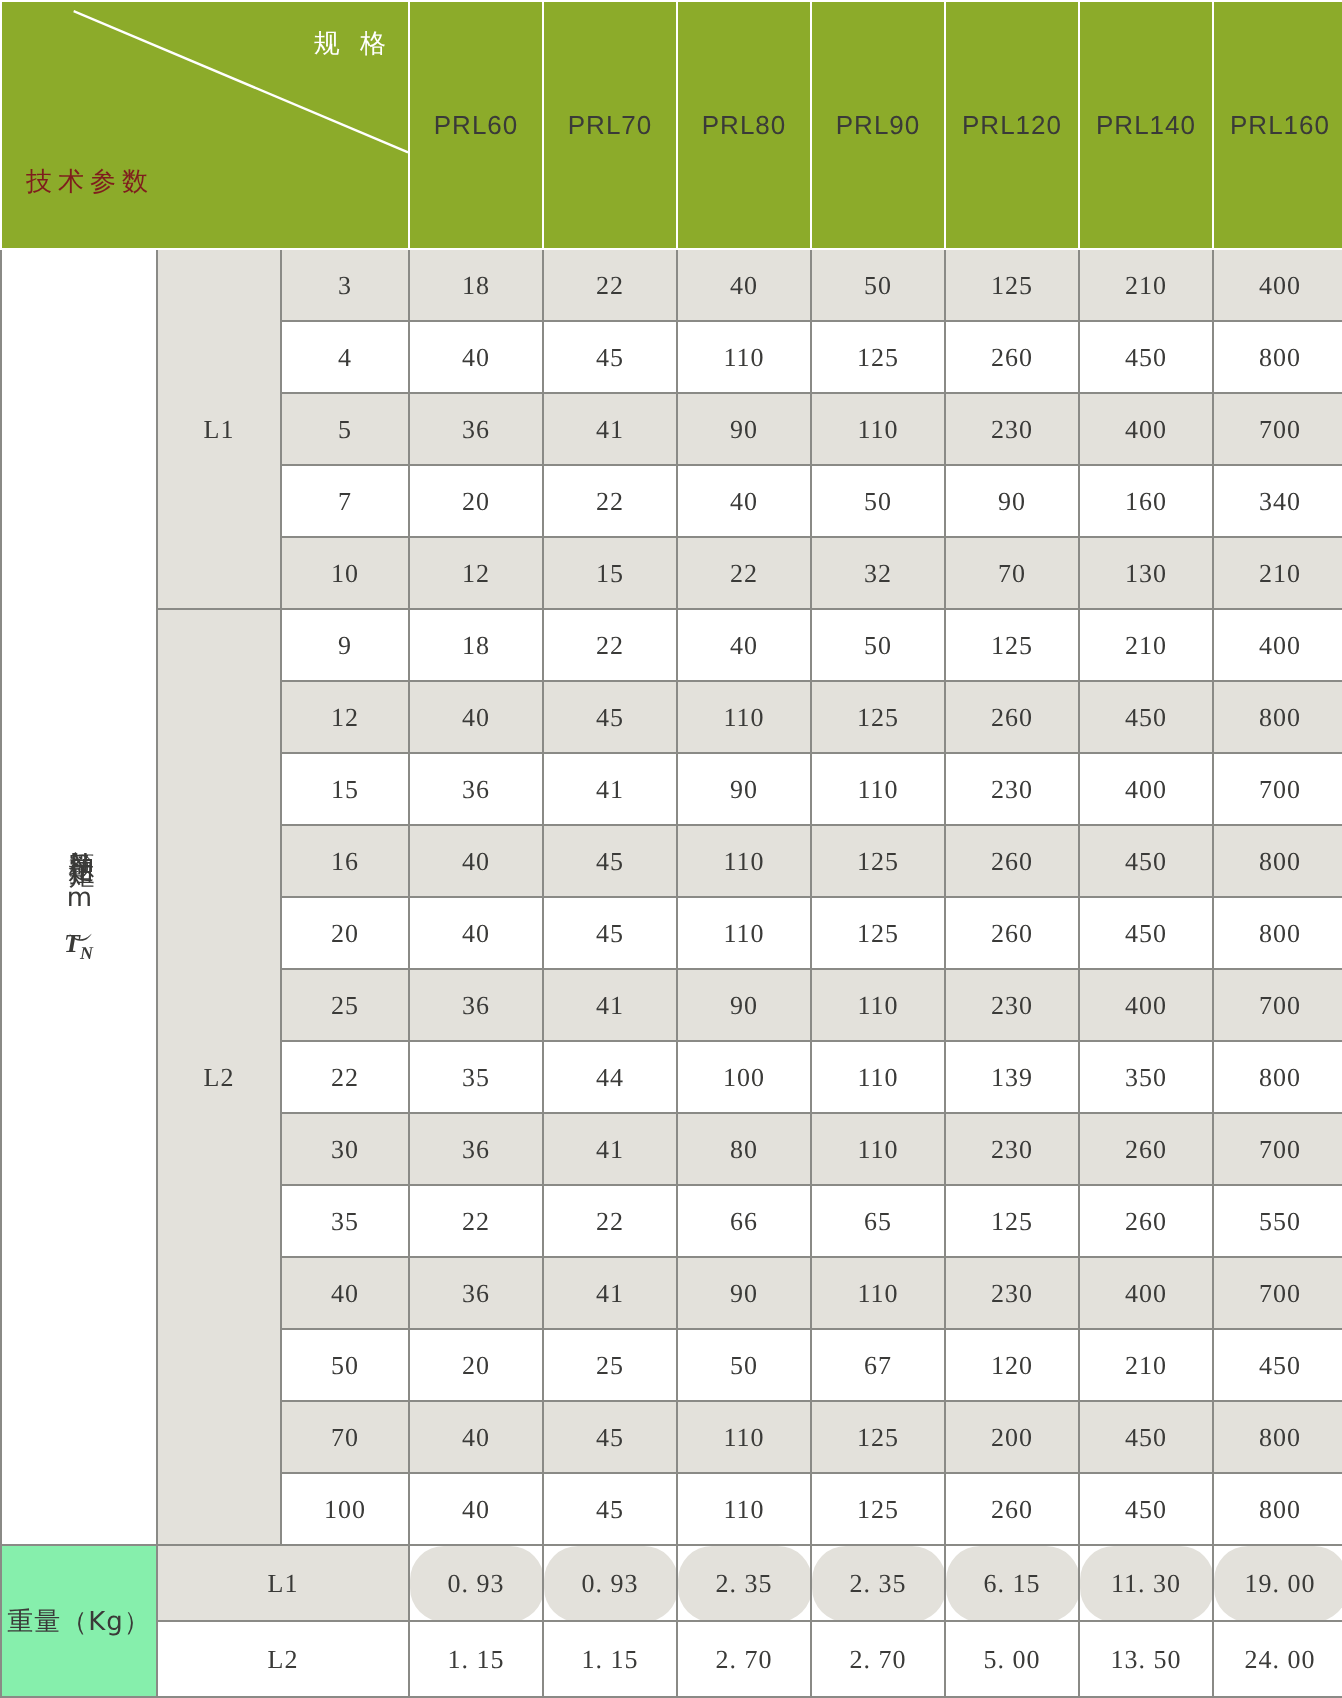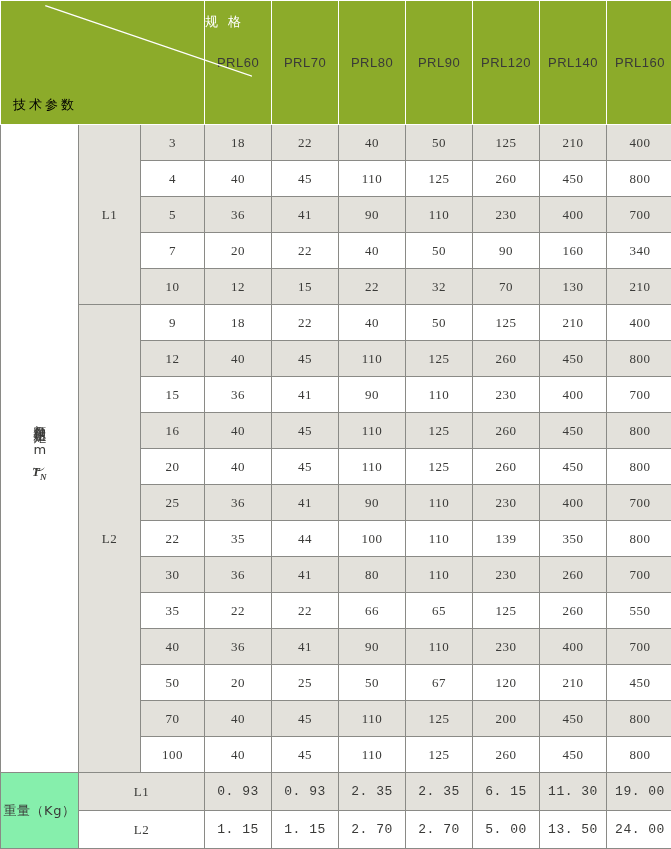--- a/index.html
+++ b/index.html
@@ -45,21 +45,20 @@
     position: relative;
     background: #8CAB2A;
     border-color: #ffffff !important;
     padding: 0;
   }
   .corner-inner {
     position: relative;
     width: 100%;
     height: 100%;
     display: block;
-    padding-left: 48px;
   }
   .corner svg {
     position: absolute;
     inset: 0;
     width: 100%;
     height: 100%;
     display: block;
   }
   .corner-spec {
     position: absolute;
@@ -67,22 +66,22 @@
     top: 12px;
     color: #ffffff;
     font-family: "DejaVu Sans", "Liberation Sans", sans-serif;
     font-size: 13px;
     letter-spacing: 3px;
     white-space: nowrap;
   }
   .corner-param {
     position: absolute;
     left: 12px;
-    bottom: 10px;
-    color: #000000;
+    bottom: 24px;
+    color: #7f1d1d;
     font-family: "DejaVu Sans", "Liberation Sans", sans-serif;
     font-size: 13px;
     letter-spacing: 3px;
     white-space: nowrap;
   }
   
   .shade { background: #E3E1DB; }
   .plain { background: #ffffff; }
   .stage-cell {
     background: #E3E1DB;
@@ -130,21 +129,21 @@
     font-weight: bold;
   }
   .weight-label {
     background: #86efac;
     font-family: "DejaVu Sans", "Liberation Sans", sans-serif;
     font-size: 13px;
     letter-spacing: 1px;
     color: #3a3a38;
   }
   .num { font-family: "Liberation Serif", "DejaVu Serif", serif; font-size: 13.5px; }
-  .wnum { font-family: Liberation Mono, monospace; font-size: 13.5px; letter-spacing: 1px; }
+  .wnum { font-family: Liberation Serif, serif; font-size: 13.5px; letter-spacing: 1px; border-radius: 17px; }
 </style>
 </head>
 <body>
 
 <table id="spec-table">
   <colgroup>
     <col style="width:78px">
       <col style="width:62px">
       <col style="width:64px">
     <col style="width:67px">

